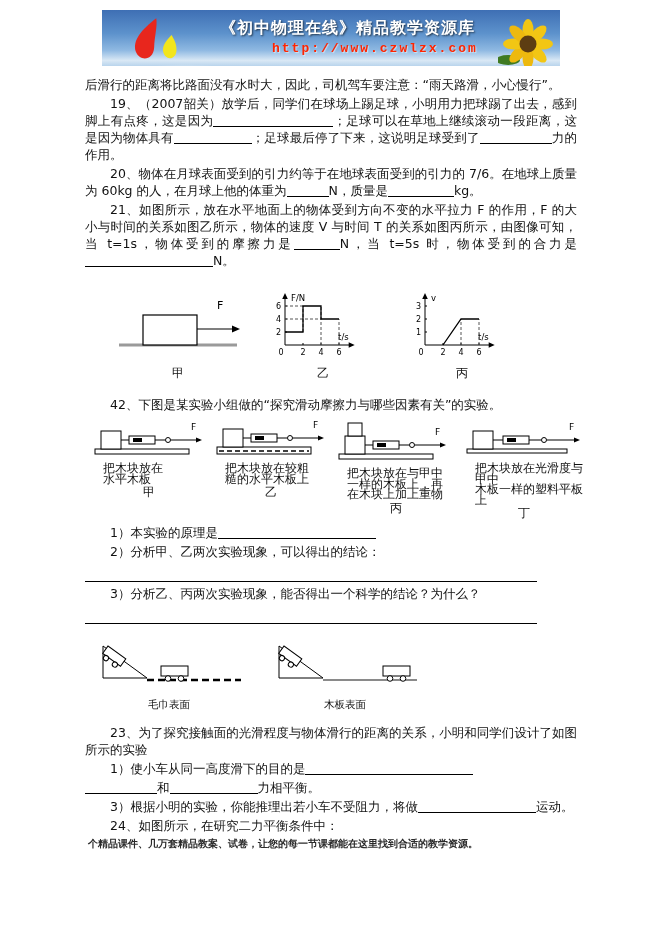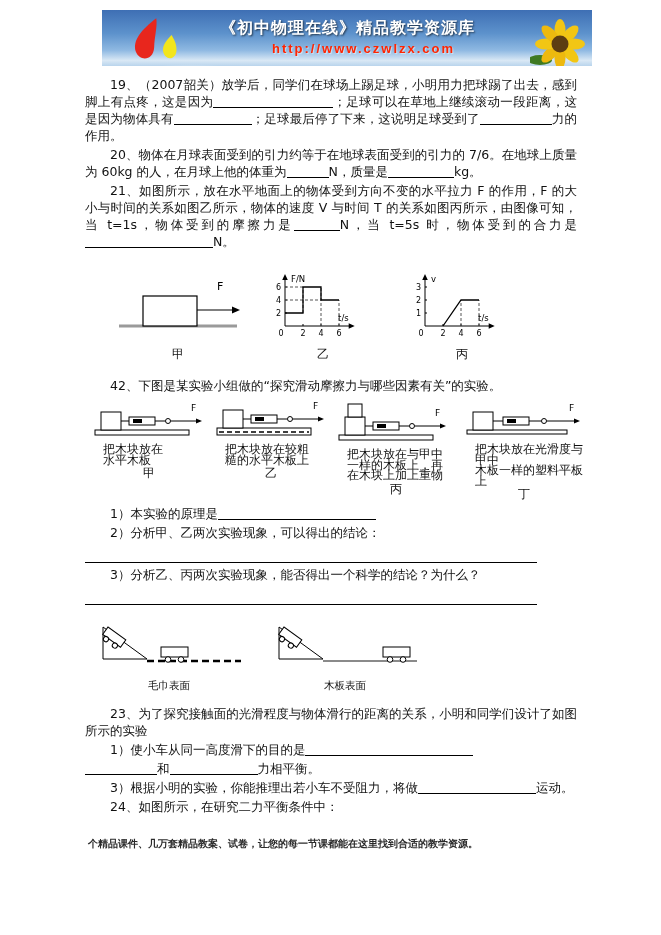--- a/index.html
+++ b/index.html
@@ -5,39 +5,38 @@
   html,body{margin:0;padding:0;}
   body{
     width:661px;height:935px;position:relative;background:#ffffff;
     font-family:"DejaVu Sans","Liberation Sans",sans-serif;color:#111;
     overflow:hidden;
   }
   
   .banner{
     position:absolute;left:102px;top:10px;width:458px;height:56px;overflow:hidden;
     background:linear-gradient(180deg,#3e6fb4 0%,#5d92cc 42%,#8fb9e2 72%,#d9e8f5 90%,#b9d4ec 100%);
-    padding-left:32px;
   }
   .banner::before{
     content:'';position:absolute;bottom:-8px;left:0;right:0;height:24px;
     background:
       radial-gradient(ellipse 80px 14px at 18% 100%,rgba(255,255,255,.95),transparent 70%),
       radial-gradient(ellipse 90px 12px at 52% 100%,rgba(255,255,255,.85),transparent 65%),
       radial-gradient(ellipse 70px 12px at 82% 100%,rgba(255,255,255,.8),transparent 65%);
   }
   .banner-title{
     position:absolute;left:118px;top:8px;white-space:nowrap;
     color:#fff;font-weight:bold;font-size:16px;letter-spacing:1px;
     font-family:"DejaVu Serif","Liberation Serif",serif;
     text-shadow:1px 1px 2px rgba(0,0,0,.65);
   }
   .banner-url{
     position:absolute;left:170px;top:31px;white-space:nowrap;
     color:#ff2400;font-weight:bold;font-size:13px;letter-spacing:2px;
-    font-family:Liberation Sans, sans-serif;
+    font-family:Liberation Mono, monospace;
     text-shadow:1px 1px 1px rgba(255,255,255,.55);
   }
   .banner-logo{position:absolute;left:18px;top:4px;}
   .banner-flower{position:absolute;right:6px;bottom:-2px;}
   
   .content{position:absolute;left:85px;top:76px;width:492px;}
   p.doc{margin:0 0 2px 0;font-size:12.5px;line-height:17px;text-align:justify;}
   .indent{text-indent:2em;}
   .blank{display:inline-block;border-bottom:1px solid #000;height:13px;vertical-align:-2px;}
   .w42{width:42px}.w46{width:46px}.w66{width:66px}.w72{width:72px}.w78{width:78px}
@@ -82,20 +81,21 @@
       <ellipse cx="30" cy="12" rx="5.5" ry="11" fill="#edb90f" transform="rotate(225 30 26)"></ellipse>
       <ellipse cx="30" cy="12" rx="5.5" ry="11" fill="#f2c614" transform="rotate(270 30 26)"></ellipse>
       <ellipse cx="30" cy="12" rx="5.5" ry="11" fill="#edb90f" transform="rotate(315 30 26)"></ellipse>
       <circle cx="30" cy="26" r="8.5" fill="#5d3d12"></circle>
     </g>
   </svg>
 </div>
 
 <div class="content">
 
+  <p class="doc"><span>后滑行的距离将比路面没有水时大，因此，司机驾车要注意：“雨天路滑，小心慢行”。</span></p>
 
   <p class="doc indent">
     <span>19、（2007韶关）放学后，同学们在球场上踢足球，小明用力把球踢了出去，感到脚上有点疼，这是因为</span><span class="blank w120"></span><span>；足球可以在草地上继续滚动一段距离，这是因为物体具有</span><span class="blank w78"></span><span>；足球最后停了下来，这说明足球受到了</span><span class="blank w72"></span><span>力的作用。</span>
   </p>
 
   <p class="doc indent">
     <span>20、物体在月球表面受到的引力约等于在地球表面受到的引力的 7/6。在地球上质量为 60kg 的人，在月球上他的体重为</span><span class="blank w42"></span><span>N，质量是</span><span class="blank w66"></span><span>kg。</span>
   </p>
 
   <p class="doc indent">

